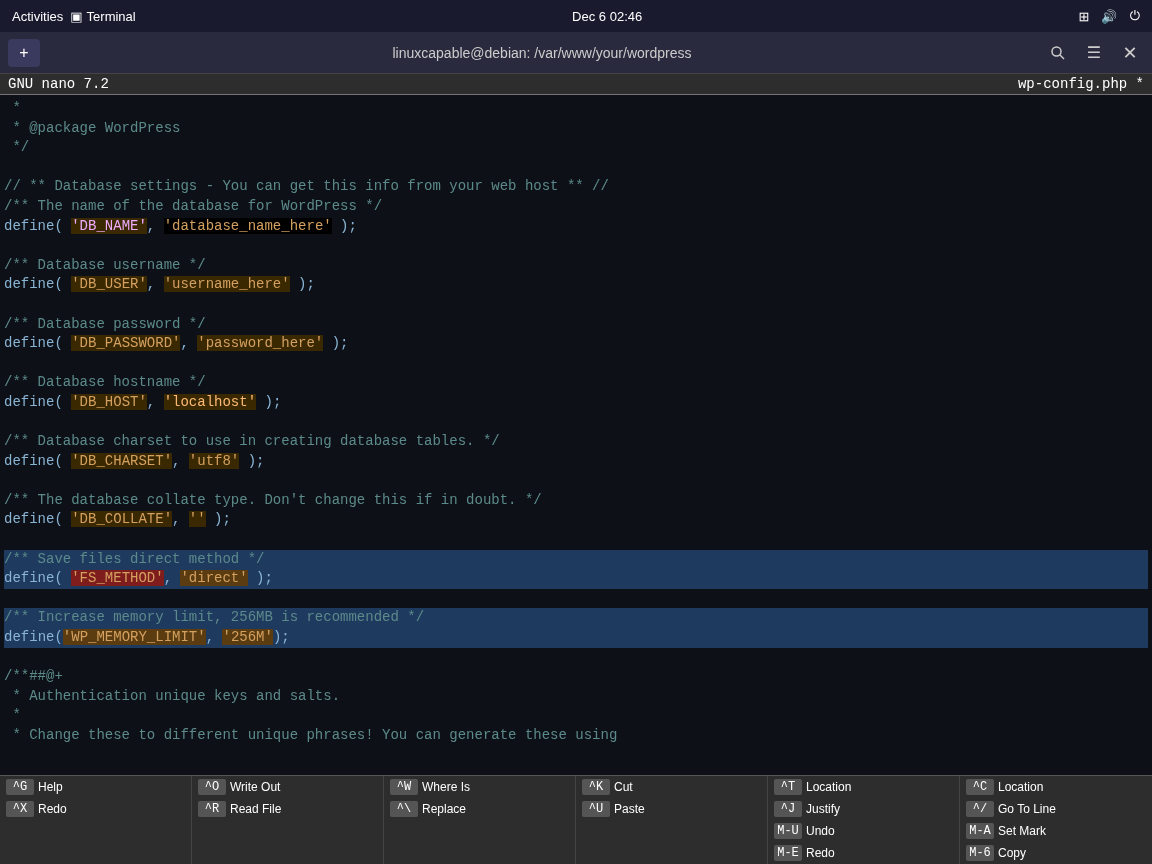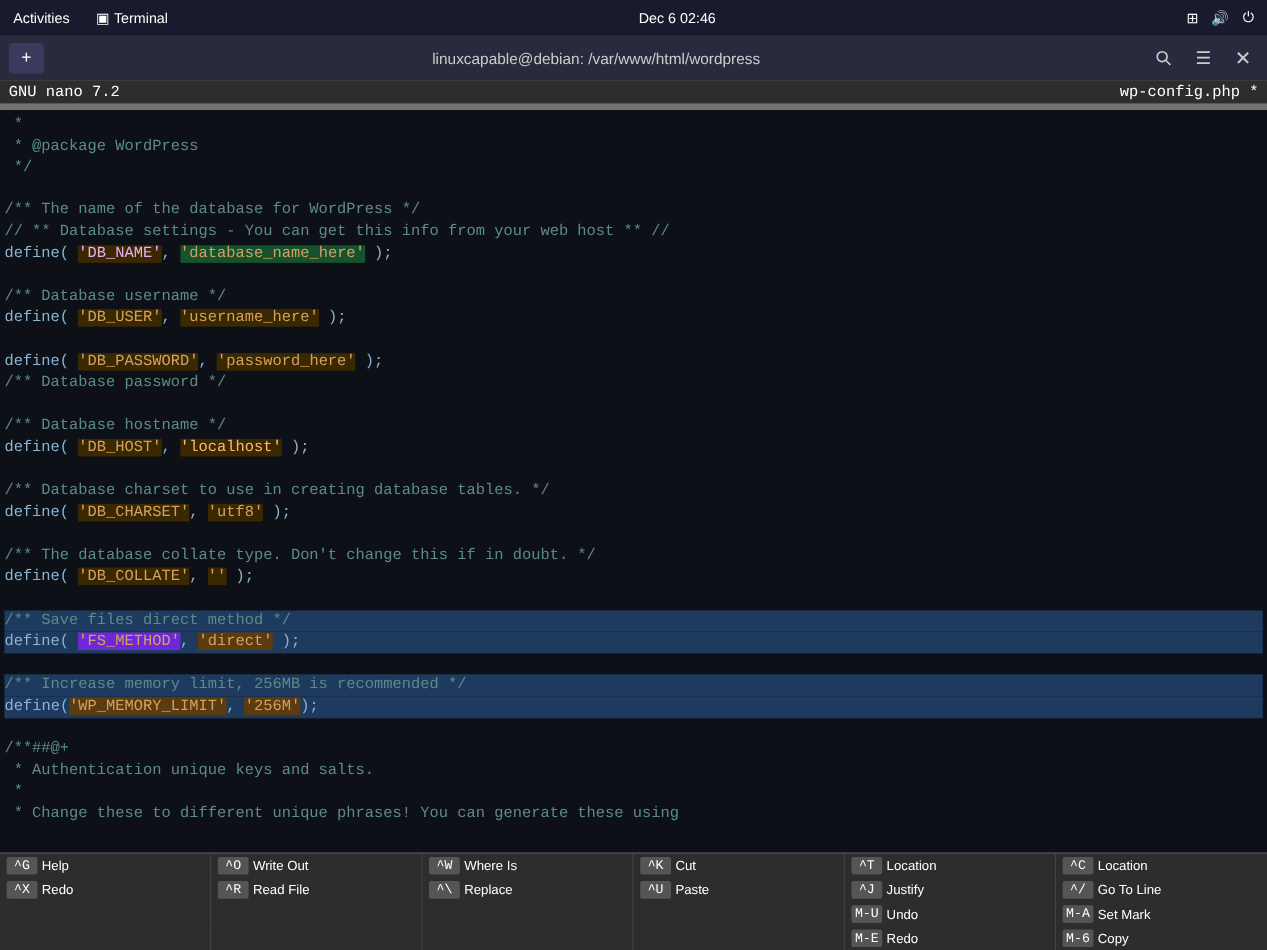--- a/index.html
+++ b/index.html
@@ -16,21 +16,21 @@
       display: flex;
       align-items: center;
       justify-content: space-between;
       background: #1a1a2e;
       color: #fff;
       height: 32px;
       padding: 0 12px;
       font-family: sans-serif;
       font-size: 13px;
     }
-    .system-bar-left { display: flex; align-items: center; gap: 24px; }
+    .system-bar-left { display: flex; align-items: center; gap: 7px; }
     .system-bar-center { display: flex; align-items: center; gap: 6px; }
     .system-bar-right { display: flex; align-items: center; gap: 12px; }
 
     
     .terminal-window {
       background: #1e1e2e;
       margin: 0;
       height: calc(864px - 32px);
       display: flex;
       flex-direction: column;
@@ -96,21 +96,21 @@
 
     
     .nano-header {
       background: #2d2d2d;
       color: #fff;
       display: flex;
       justify-content: space-between;
       padding: 2px 8px;
       font-size: 14px;
       font-family: 'Courier New', Courier, monospace;
-      border-bottom: 6px solid #737373;
+      border-bottom: 1px solid #737373;
     }
 
     
     .editor-area {
       flex: 1;
       background: #0d1117;
       color: #8ab4d4;
       font-size: 14px;
       font-family: 'Courier New', Courier, monospace;
       padding: 4px 4px;
@@ -179,21 +179,21 @@
     <span>⏻</span>
   </div>
 </div>
 
 <div class="terminal-window">
 
   <div class="terminal-titlebar">
     <div class="terminal-titlebar-left">
       <button class="tab-btn">+</button>
     </div>
-    <div class="terminal-titlebar-center">linuxcapable@debian: /var/www/html/wordpress</div>
+    <div class="terminal-titlebar-center">linuxcapable@debian: /var/www/your/wordpress</div>
     <div class="terminal-titlebar-right">
       <button class="icon-btn">
         <svg width="16" height="16" viewBox="0 0 16 16" fill="none" xmlns="http://www.w3.org/2000/svg">
           <circle cx="6.5" cy="6.5" r="4.5" stroke="#ccc" stroke-width="1.5"></circle>
           <line x1="10" y1="10" x2="14" y2="14" stroke="#ccc" stroke-width="1.5"></line>
         </svg>
       </button>
       <button class="icon-btn">☰</button>
       <button class="close-btn">✕</button>
     </div>
@@ -202,41 +202,41 @@
   <div class="nano-header">
     <span>GNU nano 7.2</span>
     <span>wp-config.php *</span>
   </div>
 
   <div class="editor-area" id="editor-container">
   <div class="editor-line"><span style="color:#5c8a8a"> *</span></div>
       <div class="editor-line"><span style="color:#5c8a8a"> * @package WordPress</span></div>
       <div class="editor-line"><span style="color:#5c8a8a"> */</span></div>
       <div class="editor-line"><span style="color:#8ab4d4">&nbsp;</span></div>
+      <div class="editor-line"><span style="color:#5c8a8a">// ** Database settings - You can get this info from your web host ** //</span></div>
       <div class="editor-line"><span style="color:#5c8a8a">/** The name of the database for WordPress */</span></div>
-      <div class="editor-line"><span style="color:#5c8a8a">// ** Database settings - You can get this info from your web host ** //</span></div>
-      <div class="editor-line"><span style="color:#8ab4d4">define(</span> <span style="color:#f0abfc;background:#3a2800">'DB_NAME'</span><span style="color:#8ab4d4">,</span> <span style="color:#d4a060;background:#14532d">'database_name_here'</span><span style="color:#8ab4d4"> );</span></div>
+      <div class="editor-line"><span style="color:#8ab4d4">define(</span> <span style="color:#f0abfc;background:#3a2800">'DB_NAME'</span><span style="color:#8ab4d4">,</span> <span style="color:#d4a060;background:#000000">'database_name_here'</span><span style="color:#8ab4d4"> );</span></div>
       <div class="editor-line"><span style="color:#8ab4d4">&nbsp;</span></div>
       <div class="editor-line"><span style="color:#5c8a8a">/** Database username */</span></div>
       <div class="editor-line"><span style="color:#8ab4d4">define(</span> <span style="color:#d4a060;background:#3a2800">'DB_USER'</span><span style="color:#8ab4d4">,</span> <span style="color:#d4a060;background:#3a2800">'username_here'</span><span style="color:#8ab4d4"> );</span></div>
       <div class="editor-line"><span style="color:#8ab4d4">&nbsp;</span></div>
+      <div class="editor-line"><span style="color:#5c8a8a">/** Database password */</span></div>
       <div class="editor-line"><span style="color:#8ab4d4">define(</span> <span style="color:#d4a060;background:#3a2800">'DB_PASSWORD'</span><span style="color:#8ab4d4">,</span> <span style="color:#d4a060;background:#3a2800">'password_here'</span><span style="color:#8ab4d4"> );</span></div>
-      <div class="editor-line"><span style="color:#5c8a8a">/** Database password */</span></div>
       <div class="editor-line"><span style="color:#8ab4d4">&nbsp;</span></div>
       <div class="editor-line"><span style="color:#5c8a8a">/** Database hostname */</span></div>
       <div class="editor-line"><span style="color:#8ab4d4">define(</span> <span style="color:#d4a060;background:#3a2800">'DB_HOST'</span><span style="color:#8ab4d4">,</span> <span style="color:#fdba74;background:#3a2800">'localhost'</span><span style="color:#8ab4d4"> );</span></div>
       <div class="editor-line"><span style="color:#8ab4d4">&nbsp;</span></div>
       <div class="editor-line"><span style="color:#5c8a8a">/** Database charset to use in creating database tables. */</span></div>
       <div class="editor-line"><span style="color:#8ab4d4">define(</span> <span style="color:#d4a060;background:#3a2800">'DB_CHARSET'</span><span style="color:#8ab4d4">,</span> <span style="color:#d4a060;background:#3a2800">'utf8'</span><span style="color:#8ab4d4"> );</span></div>
       <div class="editor-line"><span style="color:#8ab4d4">&nbsp;</span></div>
       <div class="editor-line"><span style="color:#5c8a8a">/** The database collate type. Don't change this if in doubt. */</span></div>
       <div class="editor-line"><span style="color:#8ab4d4">define(</span> <span style="color:#d4a060;background:#3a2800">'DB_COLLATE'</span><span style="color:#8ab4d4">,</span> <span style="color:#d4a060;background:#3a2800">''</span><span style="color:#8ab4d4"> );</span></div>
       <div class="editor-line"><span style="color:#8ab4d4">&nbsp;</span></div>
       <div class="editor-line" style="background: rgb(31, 58, 95);"><span style="color:#5c8a8a">/** Save files direct method */</span></div>
-      <div class="editor-line" style="background: rgb(31, 58, 95);"><span style="color:#8ab4d4">define(</span> <span style="color:#d4a060;background:#6d28d9">'FS_METHOD'</span><span style="color:#8ab4d4">,</span> <span style="color:#d4a060;background:#5a3c10">'direct'</span><span style="color:#8ab4d4"> );</span></div>
+      <div class="editor-line" style="background: rgb(31, 58, 95);"><span style="color:#8ab4d4">define(</span> <span style="color:#d4a060;background:#7f1d1d">'FS_METHOD'</span><span style="color:#8ab4d4">,</span> <span style="color:#d4a060;background:#5a3c10">'direct'</span><span style="color:#8ab4d4"> );</span></div>
       <div class="editor-line"><span style="color:#8ab4d4">&nbsp;</span></div>
       <div class="editor-line" style="background: rgb(31, 58, 95);"><span style="color:#5c8a8a">/** Increase memory limit, 256MB is recommended */</span></div>
       <div class="editor-line" style="background: rgb(31, 58, 95);"><span style="color:#8ab4d4">d</span><span style="color:#8ab4d4">e</span><span style="color:#8ab4d4">f</span><span style="color:#8ab4d4">i</span><span style="color:#8ab4d4">n</span><span style="color:#8ab4d4">e</span><span style="color:#8ab4d4">(</span><span style="color:#d4a060;background:#5a3c10">'WP_MEMORY_LIMIT'</span><span style="color:#8ab4d4">,</span><span style="color:#8ab4d4"> </span><span style="color:#d4a060;background:#5a3c10">'256M'</span><span style="color:#8ab4d4">)</span><span style="color:#8ab4d4">;</span></div>
       <div class="editor-line"><span style="color:#8ab4d4">&nbsp;</span></div>
       <div class="editor-line"><span style="color:#5c8a8a">/**##@+</span></div>
       <div class="editor-line"><span style="color:#5c8a8a"> * Authentication unique keys and salts.</span></div>
       <div class="editor-line"><span style="color:#5c8a8a"> *</span></div>
       <div class="editor-line"><span style="color:#5c8a8a"> * Change these to different unique phrases! You can generate these using</span></div>
     </div>
 

